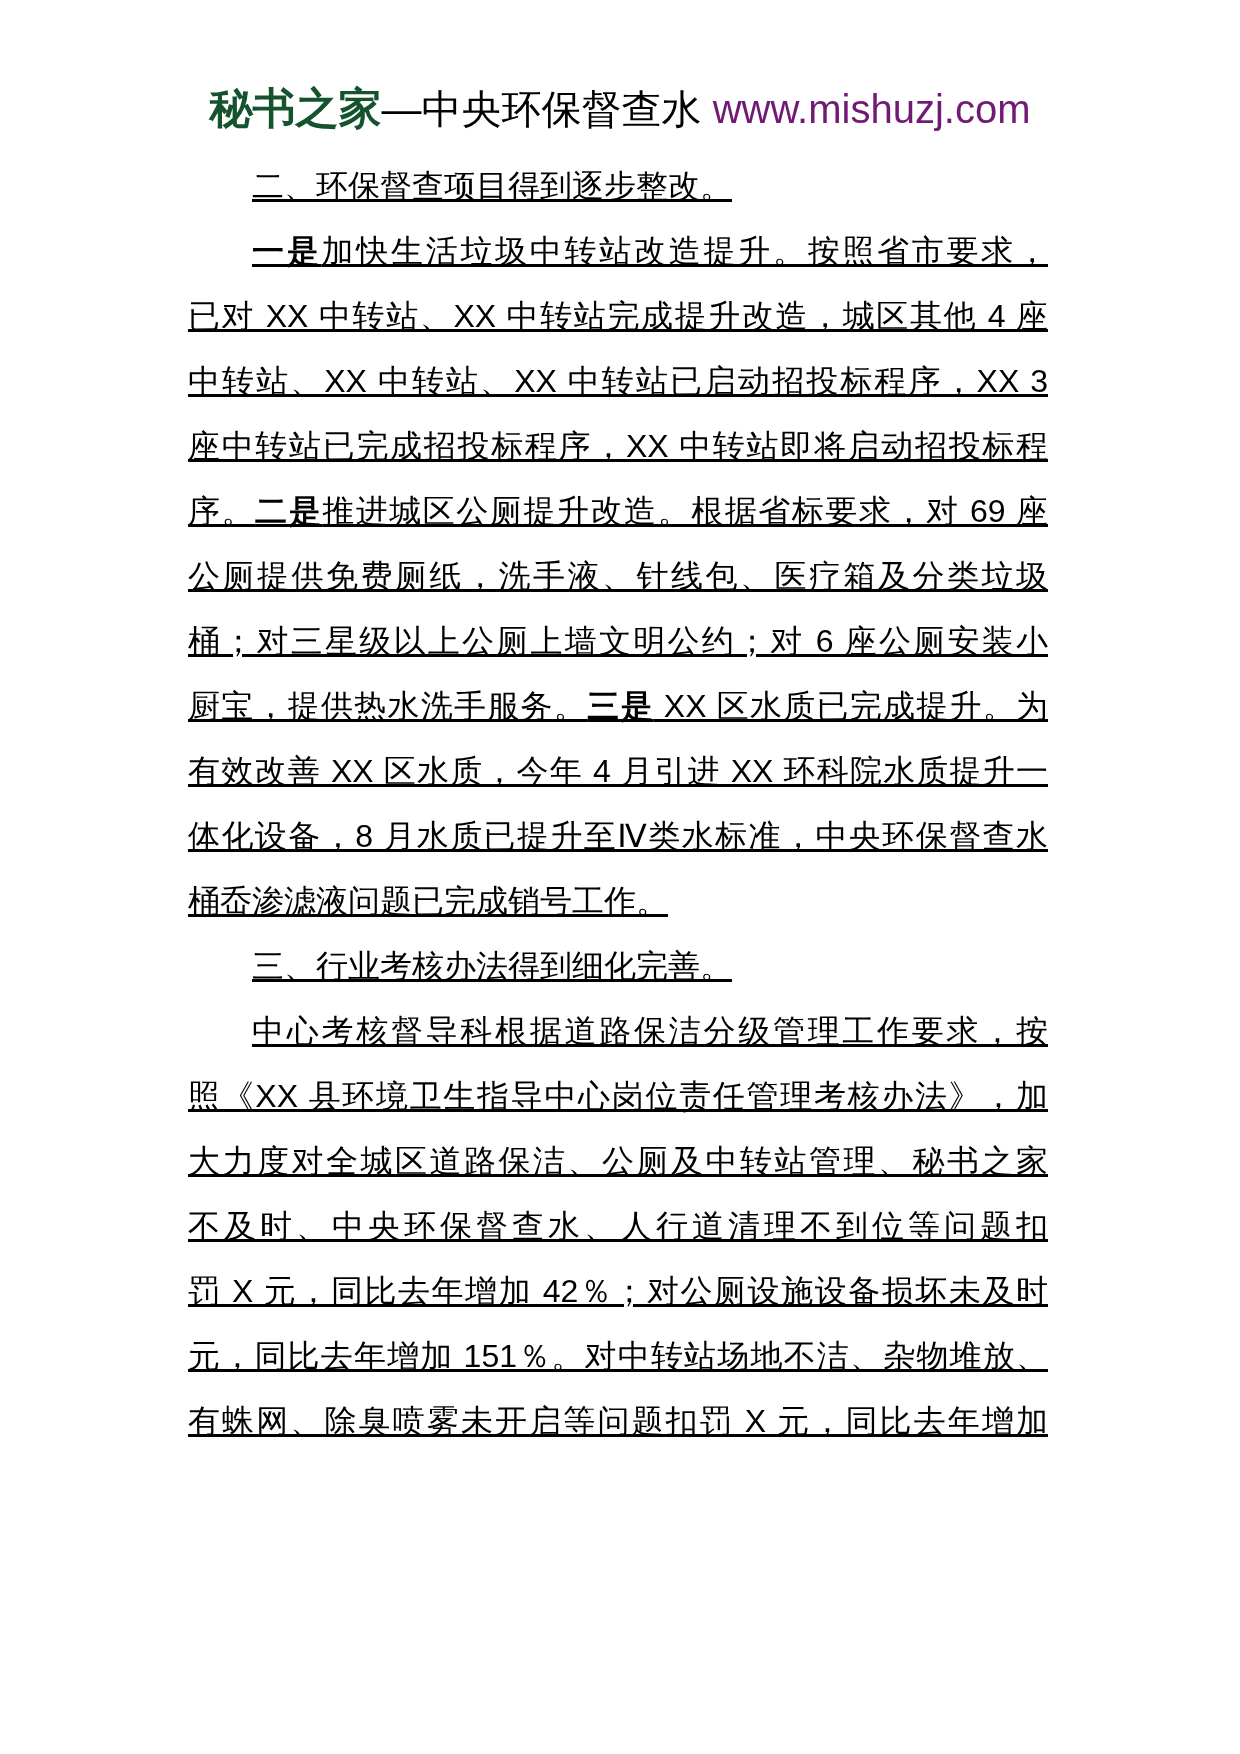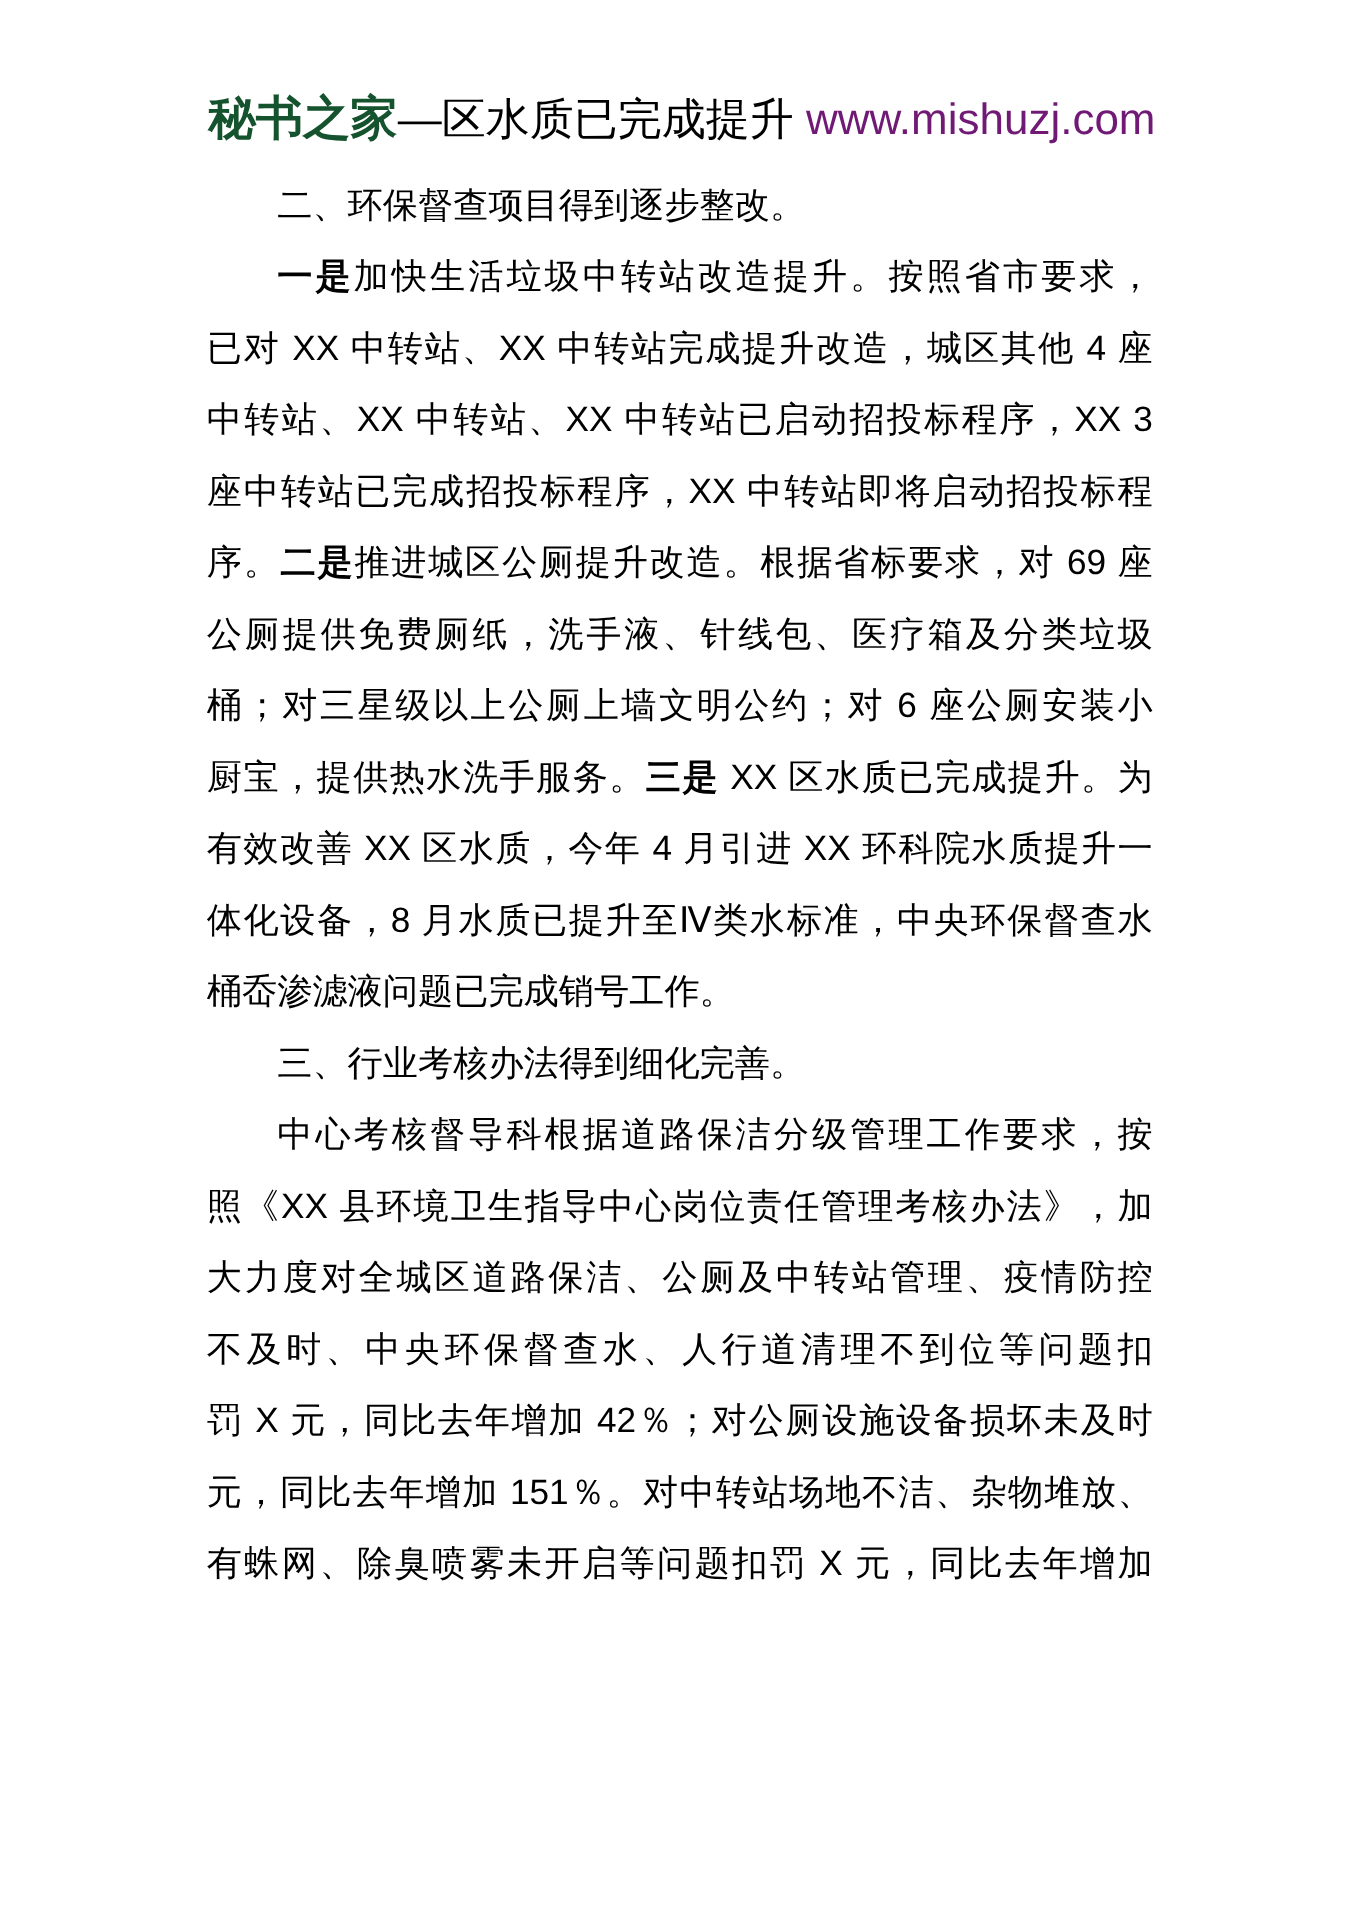--- a/index.html
+++ b/index.html
@@ -39,52 +39,53 @@
     top: 154px;
     left: 188px;
     width: 860px;
     font-size: 32px;
   }
   .doc-line {
     height: 65px;
     line-height: 65px;
     overflow: hidden;
     text-align: left;
+    text-decoration: underline;
   }
   .doc-line.justify {
     text-align: justify;
     text-align-last: justify;
   }
   .doc-line.indent {
     text-indent: 64px;
   }
   .doc-line .bold {
     font-weight: 700;
   }
 </style>
 </head>
 <body>
 
 <div class="page">
-  <div class="header"><span class="site-name" style="color: #14532d;">秘书之家</span><span class="dash">—</span><span class="tagline">区水质已完成提升</span> <span class="url" style="color: #701a75;">www.mishuzj.com</span></div>
+  <div class="header"><span class="site-name" style="color: #14532d;">秘书之家</span><span class="dash">—</span><span class="tagline">中央环保督查水</span> <span class="url" style="color: #701a75;">www.mishuzj.com</span></div>
   <div class="content">
       <div class="doc-line indent"><span class="">二、环保督查项目得到逐步整改。</span></div>
       <div class="doc-line justify indent"><span class="bold">一是</span><span class="">加快生活垃圾中转站改造提升。按照省市要求，</span></div>
       <div class="doc-line justify"><span class="">已对 XX 中转站、XX 中转站完成提升改造，城区其他 4 座</span></div>
       <div class="doc-line justify"><span class="">中转站、XX 中转站、XX 中转站已启动招投标程序，XX 3</span></div>
       <div class="doc-line justify"><span class="">座中转站已完成招投标程序，XX 中转站即将启动招投标程</span></div>
       <div class="doc-line justify"><span class="">序。</span><span class="bold">二是</span><span class="">推进城区公厕提升改造。根据省标要求，对 69 座</span></div>
       <div class="doc-line justify"><span class="">公厕提供免费厕纸，洗手液、针线包、医疗箱及分类垃圾</span></div>
       <div class="doc-line justify"><span class="">桶；对三星级以上公厕上墙文明公约；对 6 座公厕安装小</span></div>
       <div class="doc-line justify"><span class="">厨宝，提供热水洗手服务。</span><span class="bold">三是</span><span class=""> XX 区水质已完成提升。为</span></div>
       <div class="doc-line justify"><span class="">有效改善 XX 区水质，今年 4 月引进 XX 环科院水质提升一</span></div>
       <div class="doc-line justify"><span class="">体化设备，8 月水质已提升至Ⅳ类水标准，中央环保督查水</span></div>
       <div class="doc-line"><span class="">桶岙渗滤液问题已完成销号工作。</span></div>
       <div class="doc-line indent"><span class="">三、行业考核办法得到细化完善。</span></div>
       <div class="doc-line justify indent"><span class="">中心考核督导科根据道路保洁分级管理工作要求，按</span></div>
       <div class="doc-line justify"><span class="">照《XX 县环境卫生指导中心岗位责任管理考核办法》，加</span></div>
-      <div class="doc-line justify"><span class="">大力度对全城区道路保洁、公厕及中转站管理、疫情防控</span></div>
+      <div class="doc-line justify"><span class="">大力度对全城区道路保洁、公厕及中转站管理、秘书之家</span></div>
       <div class="doc-line justify"><span class="">不及时、中央环保督查水、人行道清理不到位等问题扣</span></div>
       <div class="doc-line justify"><span class="">罚 X 元，同比去年增加 42％；对公厕设施设备损坏未及时</span></div>
       <div class="doc-line justify"><span class="">元，同比去年增加 151％。对中转站场地不洁、杂物堆放、</span></div>
       <div class="doc-line justify"><span class="">有蛛网、除臭喷雾未开启等问题扣罚 X 元，同比去年增加</span></div>
     </div>
 </div>
 
 </body></html>

